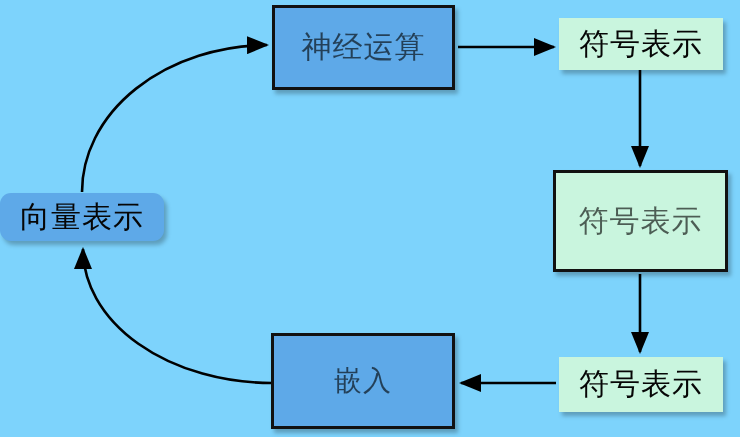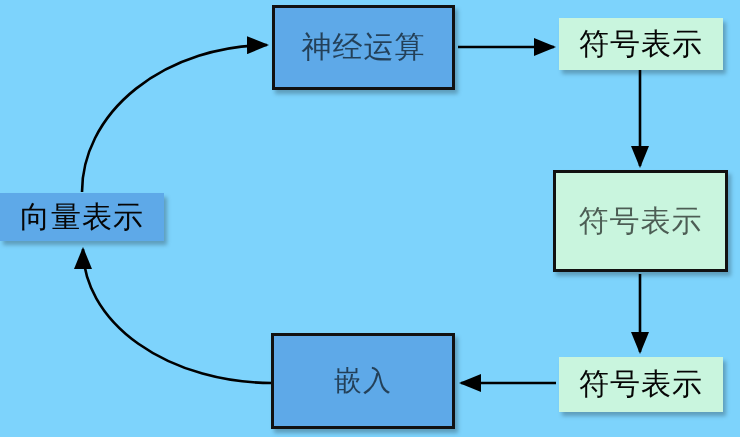--- a/index.html
+++ b/index.html
@@ -30,21 +30,21 @@
   }
   .blue{background:var(--node-blue);}
   .green{background:var(--node-green);align-items:center;}
   .bordered{border:3px solid var(--border);color:rgba(0,0,0,0.62);}
   .plain{color:#060606;}
   .node-neural{left:272px;top:5px;width:183px;height:85px;}
   .node-symbol-repr-top{left:559px;top:18px;width:164px;height:52px;}
   .node-symbol-compute{left:553px;top:170px;width:175px;height:102px;}
   .node-symbol-repr-bottom{left:559px;top:357px;width:164px;height:55px;}
   .node-embedding{left:271px;top:333px;width:184px;height:96px;font-size:28px;}
-  .node-vector-repr{left:0px;top:193px;width:164px;height:48px;}
+  .node-vector-repr{left:0px;top:193px;width:164px;height:48px;border-radius:11px;}
 </style>
 </head>
 <body>
 
 <div id="stage">
 
   <svg id="arrow-layer" viewBox="0 0 740 437" xmlns="http://www.w3.org/2000/svg">
     <defs>
       <marker id="ah" markerUnits="userSpaceOnUse" markerWidth="22" markerHeight="18" viewBox="0 0 11 9" refX="10" refY="4.5" orient="auto">
         <path class="arrowhead-glyph" d="M0,0 L11,4.5 L0,9 Z"></path>

